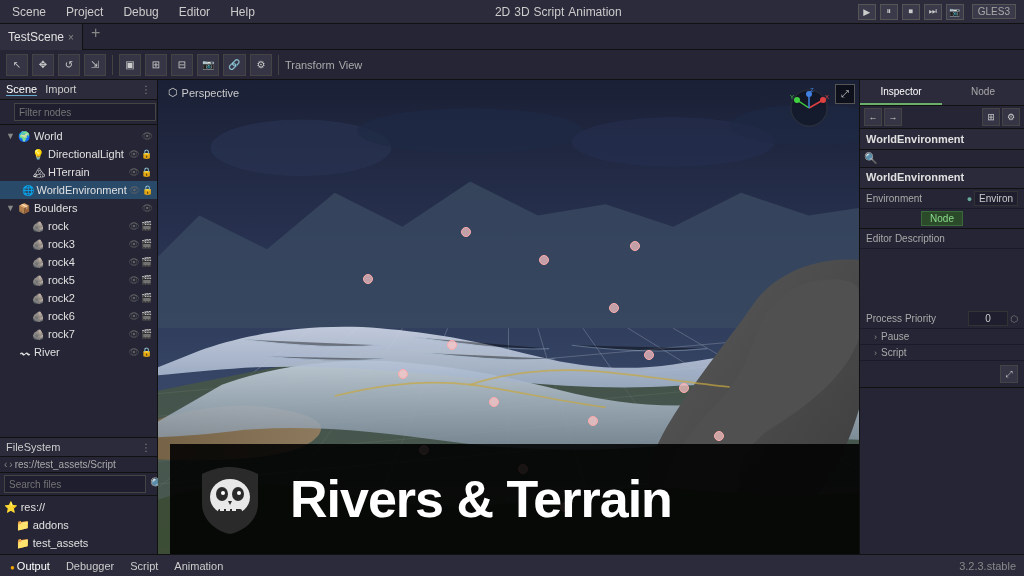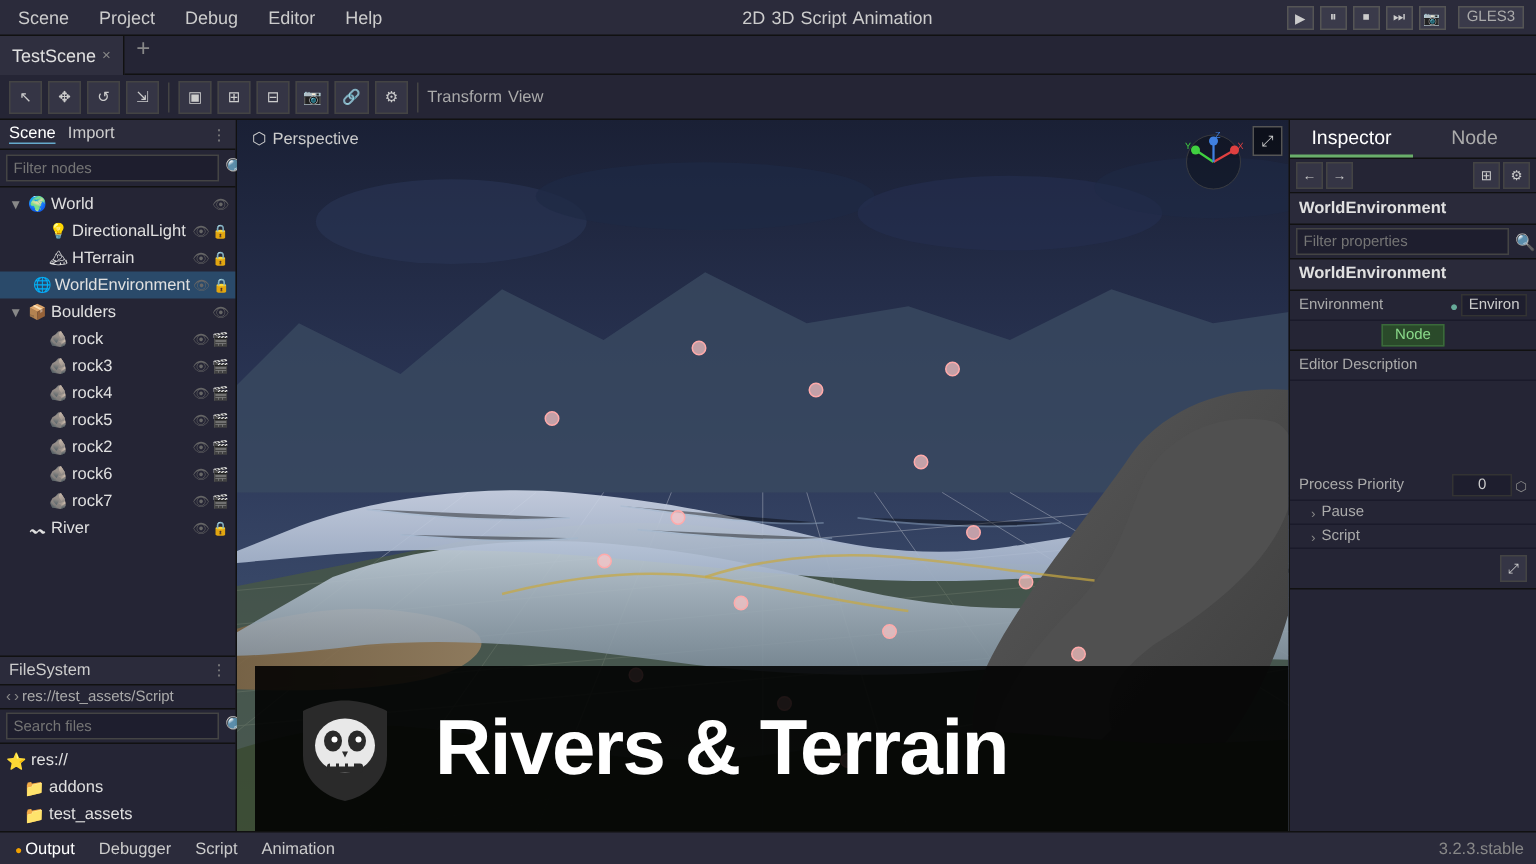--- a/index.html
+++ b/index.html
@@ -123,21 +123,21 @@
       font-size: 11px;
       color: #ccc;
     }
     .panel-tabs { display: flex; gap: 8px; }
     .panel-tab { cursor: pointer; color: #ccc; }
     .panel-tab.active { color: #fff; border-bottom: 1px solid #6ac; }
 
     .scene-filter {
       display: flex;
       align-items: center;
-      padding: 3px 4px;
+      padding: 3px 14px;
       gap: 4px;
       border-bottom: 1px solid #111;
     }
     .scene-filter input {
       background: #1e1e2e;
       border: 1px solid #444;
       color: #ccc;
       height: 18px;
       font-size: 10px;
       padding: 0 4px;
@@ -307,21 +307,21 @@
     }
     .inspector-tabs {
       display: flex;
       background: #2b2b3b;
       border-bottom: 1px solid #111;
       height: 26px;
     }
     .insp-tab {
       flex: 1;
       display: flex; align-items: center; justify-content: center;
-      font-size: 13px;
+      font-size: 10px;
       cursor: pointer;
       color: #aaa;
       border-bottom: 2px solid transparent;
     }
     .insp-tab.active {
       color: #fff;
       border-bottom: 2px solid #6aaf6a;
     }
     .insp-toolbar {
       display: flex;
@@ -856,21 +856,20 @@
       <button class="insp-btn">←</button>
       <button class="insp-btn">→</button>
       <div class="insp-spacer"></div>
       <button class="insp-btn">⊞</button>
       <button class="insp-btn">⚙</button>
     </div>
 
     <div class="insp-node-name">WorldEnvironment</div>
 
     <div class="filter-props">
-      <input type="text" placeholder="Filter properties" style="">
       <span style="color:#888;font-size:11px;">🔍</span>
     </div>
 
     <div class="insp-content">
 
       <div class="insp-section">
         <div class="insp-section-title">WorldEnvironment</div>
       </div>
 
       <div class="insp-prop">

